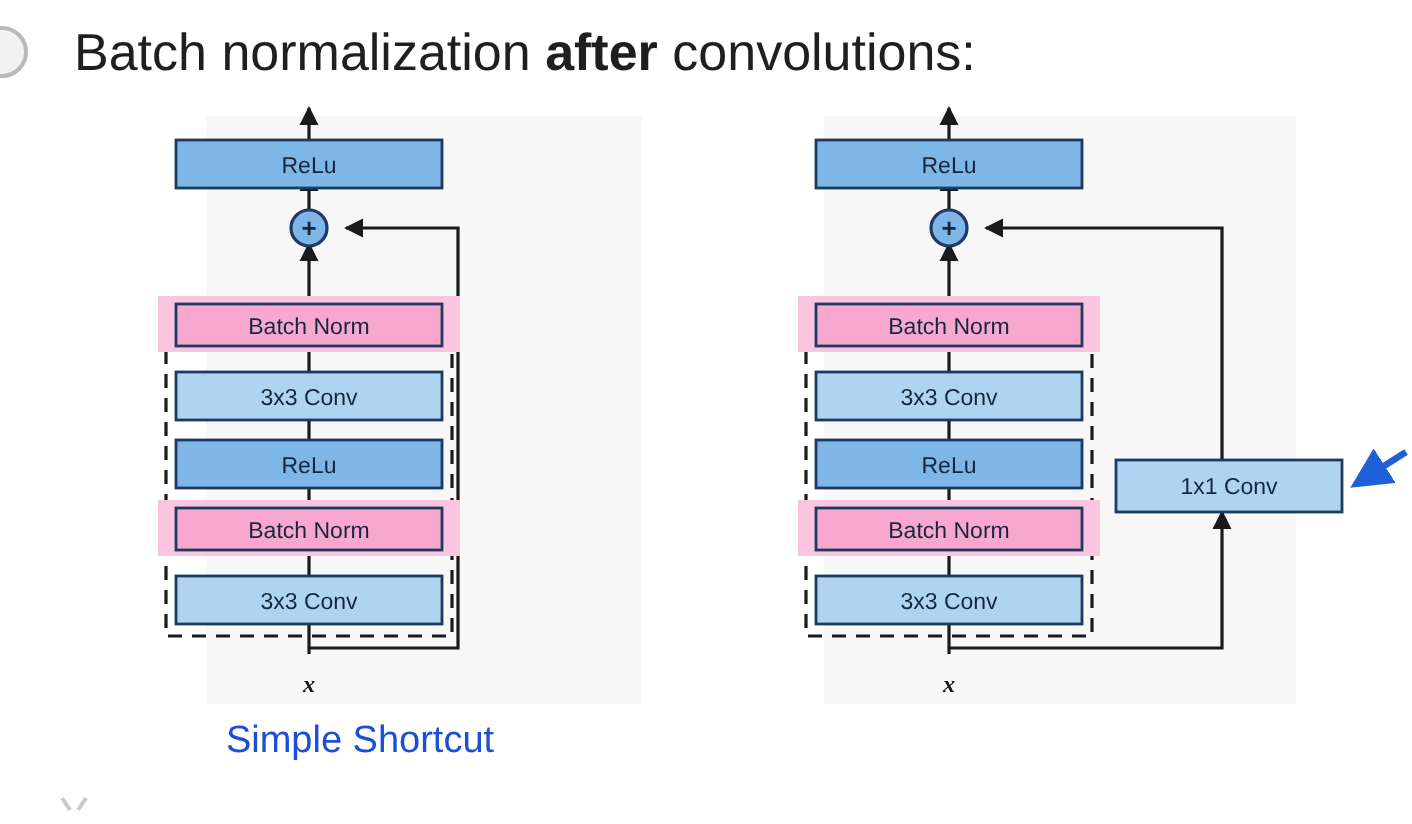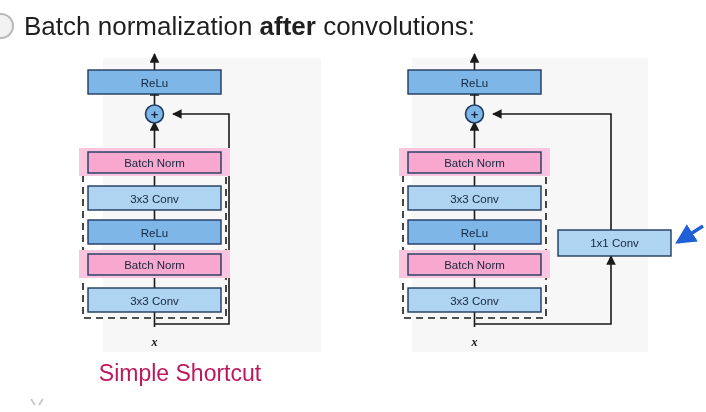--- a/index.html
+++ b/index.html
@@ -18,20 +18,21 @@
 
   
   #title-row {
     position: absolute;
     left: 0;
     top: 7px;
     width: 706px;
     height: 38px;
     display: flex;
     align-items: center;
+    gap: 13px;
   }
   #title-bullet {
     width: 22px;
     height: 22px;
     margin-left: -12px;
     border-radius: 50%;
     border: 2px solid #b9b9b9;
     background: #f2f2f2;
     flex: 0 0 auto;
   }
@@ -72,22 +73,22 @@
   #diagram-left  { left: 55px; }
   #diagram-right { left: 375px; }
 
   .diag-svg { display: block; }
 
   
 
   .caption {
     position: absolute;
     top: 308px;
-    font-size: 23px;
-    color: #be185d;
+    font-size: 19px;
+    color: #1d4ed8;
     text-align: center;
     white-space: nowrap;
   }
   #caption-left  { left: 40px;  width: 280px; }
   #caption-right { left: 360px; width: 300px; }
 
   #bottom-mark {
     position: absolute;
     left: 30px;
     top: 398px;

